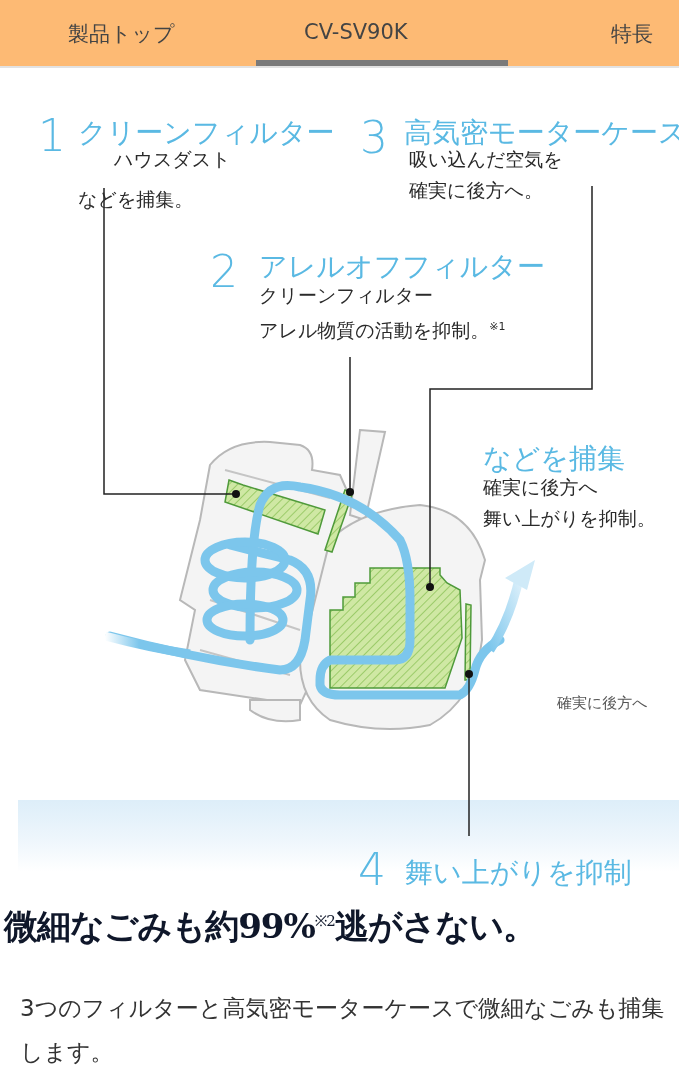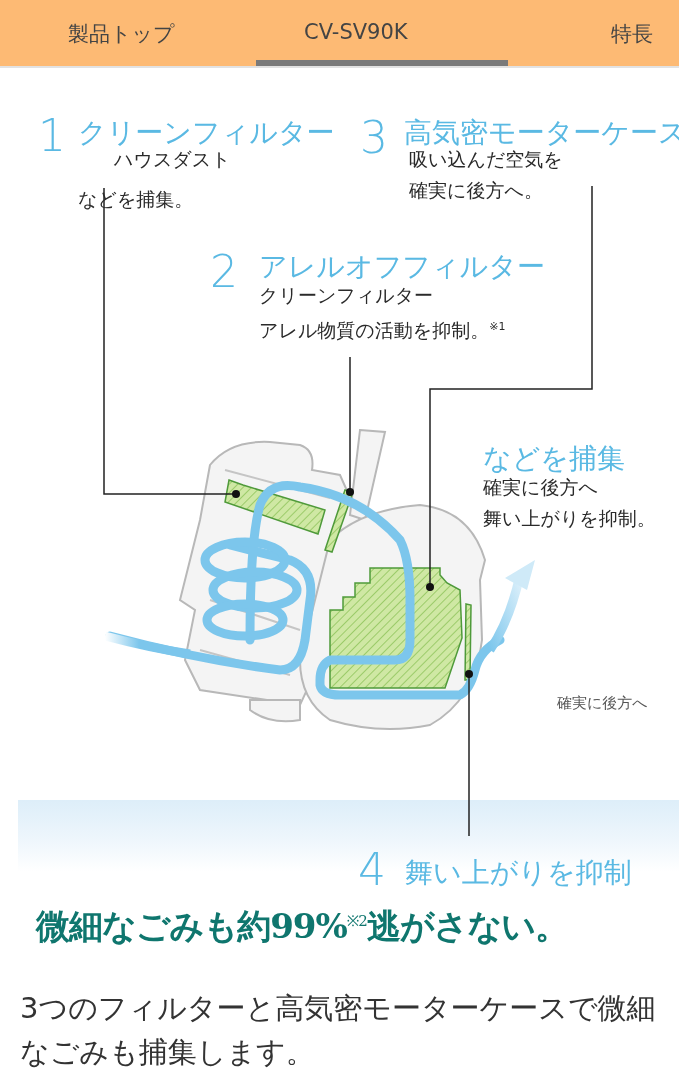--- a/index.html
+++ b/index.html
@@ -11,24 +11,24 @@
   .diagram { position:absolute; left:0; top:68px; width:679px; height:820px; }
   .floor { position:absolute; left:18px; top:732px; width:661px; height:72px;
            background:linear-gradient(#ddeef9 0%, #eef6fc 55%, #ffffff 100%); }
   .callout { position:absolute; }
   .num { position:absolute; color:#5ab9e3; font-size:44px; font-weight:300; line-height:1; font-family:"DejaVu Sans",sans-serif; }
   .ttl { position:absolute; color:#5ab9e3; font-size:28px; white-space:nowrap; }
   .desc { position:absolute; color:#2a2a2a; font-size:19px; line-height:31px; white-space:nowrap; }
   .sup { font-size:11px; vertical-align:super; }
   .note { position:absolute; left:557px; top:540px; font-size:15px; line-height:22px; color:#333; width:120px; letter-spacing:1.5px; }
   .imgnote { position:absolute; left:557px; top:694px; font-size:15px; color:#555; }
-  .headline { position:absolute; left:36px; top:904px; font-family:"DejaVu Serif","Liberation Serif",serif;
-              font-size:34px; font-weight:bold; color:#0f766e; white-space:nowrap; letter-spacing:-1px; }
+  .headline { position:absolute; left:4px; top:904px; font-family:"DejaVu Serif","Liberation Serif",serif;
+              font-size:34px; font-weight:bold; color:#0f172a; white-space:nowrap; letter-spacing:-1px; }
   .headline .hsup { font-size:15px; vertical-align:super; font-weight:normal; }
-  .body-text { position:absolute; left:20px; top:986px; width:650px; font-size:29px; line-height:44px; color:#333; }
+  .body-text { position:absolute; left:20px; top:986px; width:650px; font-size:23px; line-height:44px; color:#333; }
   svg { position:absolute; left:0; top:0; }
 </style>
 </head>
 <body>
 
 <div class="tabs">
   <div class="tab" style="left:68px;">製品トップ</div>
   <div class="tab" style="left:304px;">CV-SV90K</div>
   <div class="tab" style="left:611px;">特長</div>
   <div class="tab-underline"></div>

